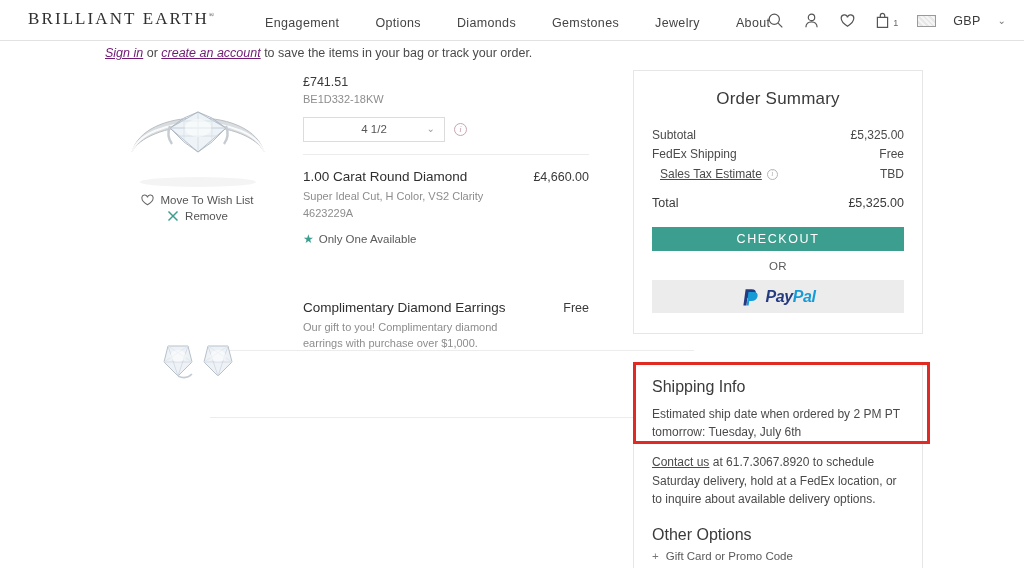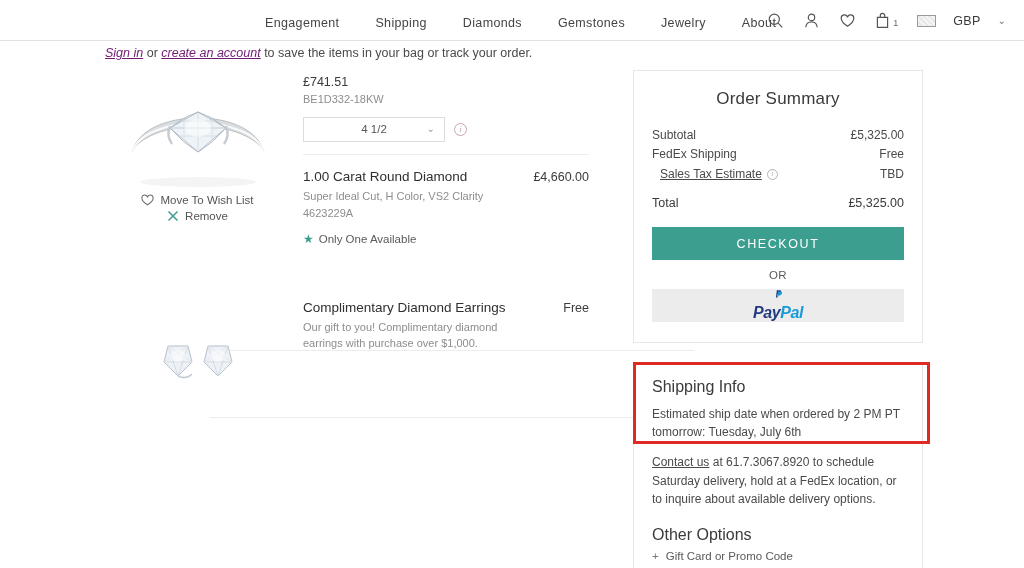--- a/index.html
+++ b/index.html
@@ -124,32 +124,31 @@
   .sum-label-ic { display: flex; align-items: center; gap: 5px; margin-left: 8px; }
   .mini-i {
     width: 11px; height: 11px; border: 1px solid #b5b5b5; border-radius: 50%;
     color: #b5b5b5; font-size: 8px; font-family: "Liberation Serif", serif;
     display: flex; align-items: center; justify-content: center; font-style: italic;
   }
   .sum-total { display: flex; justify-content: space-between; font-size: 12.5px;
                color: #3a3a3a; margin-top: 12px; }
 
   .btn-checkout {
-    margin-top: 17px; width: 100%; height: 33px;
+    margin-top: 17px; width: 100%; height: 24px;
     background: #3c9e8e; color: #fff; border: 0;
     font-size: 12.5px; letter-spacing: 1.6px;
     font-family: "Liberation Sans", sans-serif;
     cursor: pointer;
   }
   .or-txt { text-align: center; font-size: 11.5px; color: #5a5a5a; margin: 9px 0 8px; letter-spacing: .5px; }
   .btn-paypal {
     width: 100%; height: 33px; background: #ececec; border: 0;
     display: flex; align-items: center; justify-content: center; gap: 6px;
     cursor: pointer;
-    flex-direction: column;
   }
   .pp-word { font-size: 16px; font-weight: bold; font-style: italic; letter-spacing: -.4px; }
   .pp-a { color: #253b80; }
   .pp-b { color: #179bd7; }
 
   
   .ship-card {
     position: absolute; left: 633px; top: 362px; width: 290px;
     background: #fff; border: 1px solid #e6e6e6; border-top: 0;
     padding: 16px 18px 14px 18px;
@@ -169,24 +168,27 @@
     width: 297px; height: 82px;
     border: 3px solid #e02b24; pointer-events: none;
   }
 </style>
 </head>
 <body>
 
 <div class="page">
 
   <div class="header">
+    <div class="logo">
+      <span>BRILLIANT EARTH</span><sup>®</sup>
+    </div>
 
     <div class="nav">
       <a href="#">Engagement</a>
-      <a href="#">Shipping</a>
+      <a href="#">Options</a>
       <a href="#">Diamonds</a>
       <a href="#">Gemstones</a>
       <a href="#">Jewelry</a>
       <a href="#">About</a>
     </div>
 
     <div class="util">
       <span class="ic">
         <svg width="17" height="17" viewBox="0 0 17 17" fill="none" stroke="#555" stroke-width="1.2">
           <circle cx="7.3" cy="7.3" r="5.1"></circle>

